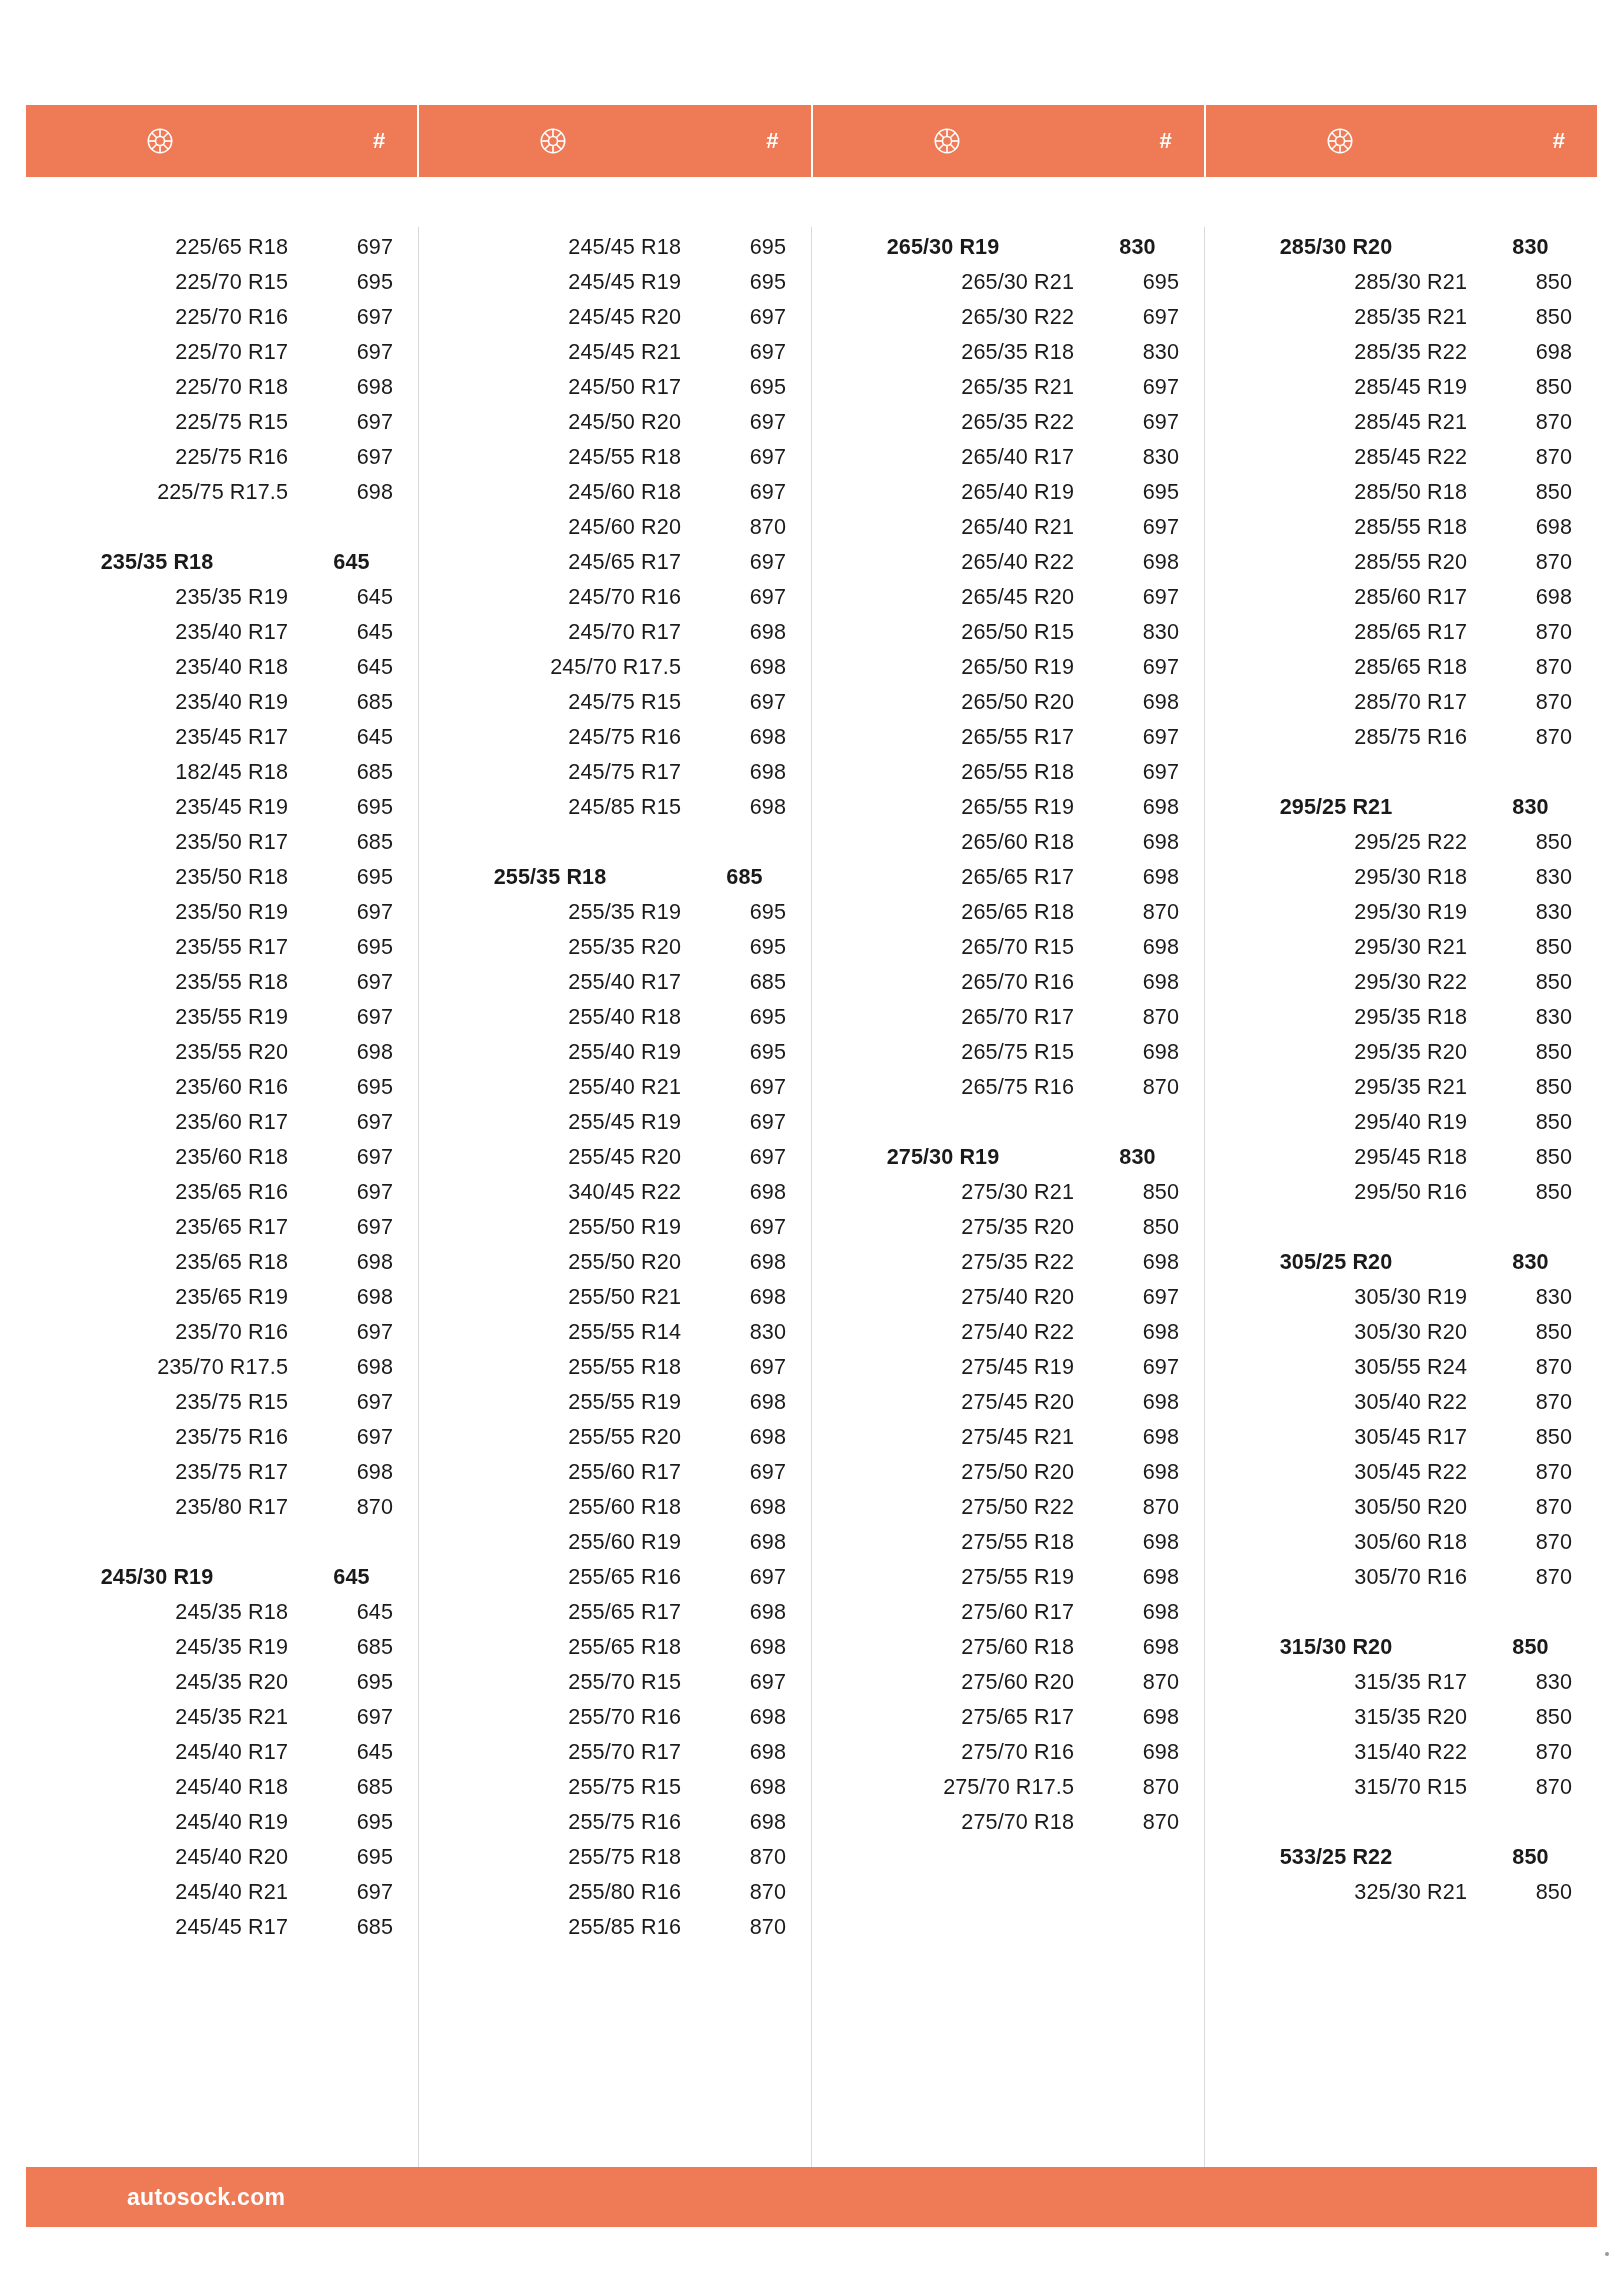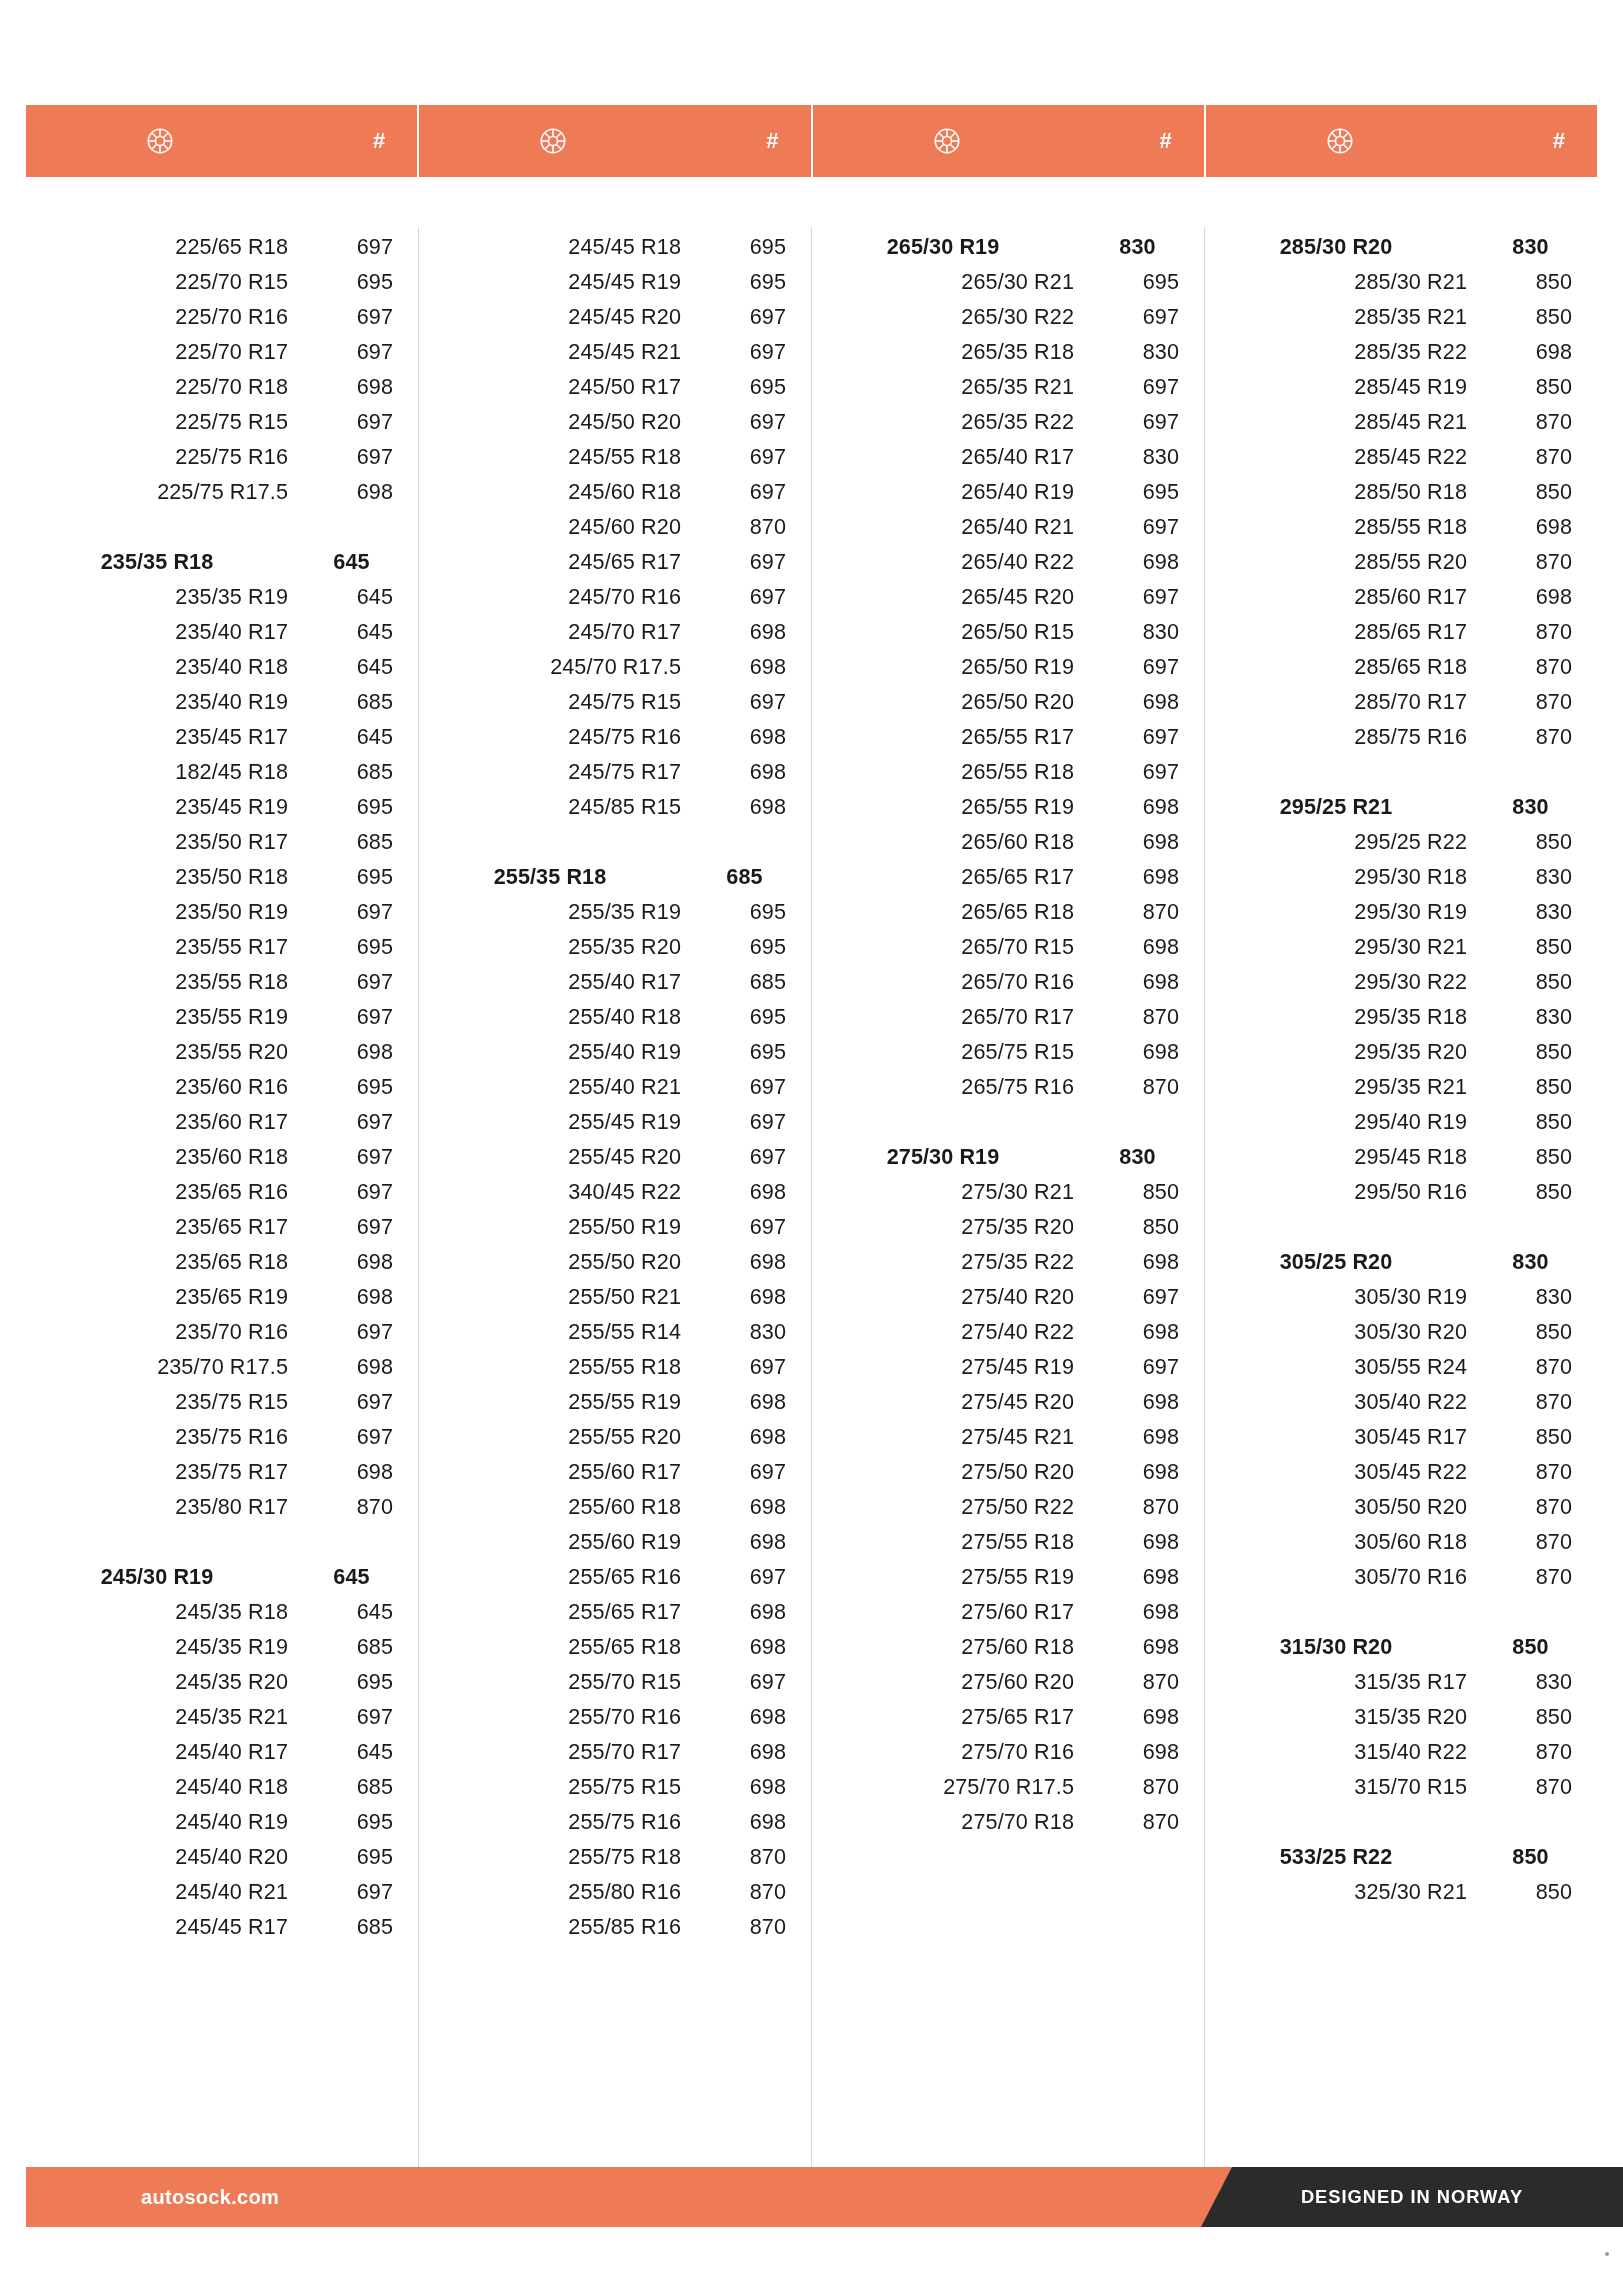--- a/index.html
+++ b/index.html
@@ -100,25 +100,25 @@
   .footer-bar {
     position: absolute;
     left: 26px;
     top: 2167px;
     width: 1571px;
     height: 60px;
     background: #ef7a56;
   }
   .footer-url {
     position: absolute;
-    left: 115px;
+    left: 101px;
     top: 50%;
     transform: translateY(-50%);
     color: #ffffff;
-    font-size: 20px;
+    font-size: 23px;
     font-weight: bold;
     letter-spacing: 0.3px;
   }
   .footer-badge {
     position: absolute;
     right: 0px;
     top: 2167px;
     width: 422px;
     height: 60px;
     background: #2b2b2b;
@@ -1001,18 +1001,15 @@
         <div class="row">
           <span class="size">325/30 R21</span>
           <span class="num">850</span>
         </div>
       </div>
     </div>
 
   <div class="footer-bar">
     <span class="footer-url">autosock.com</span>
   </div>
-  <div class="footer-badge">
-    <span>DESIGNED IN NORWAY</span>
-  </div>
   <div class="edge-mark"></div>
 </div>
 
 
 </body></html>

